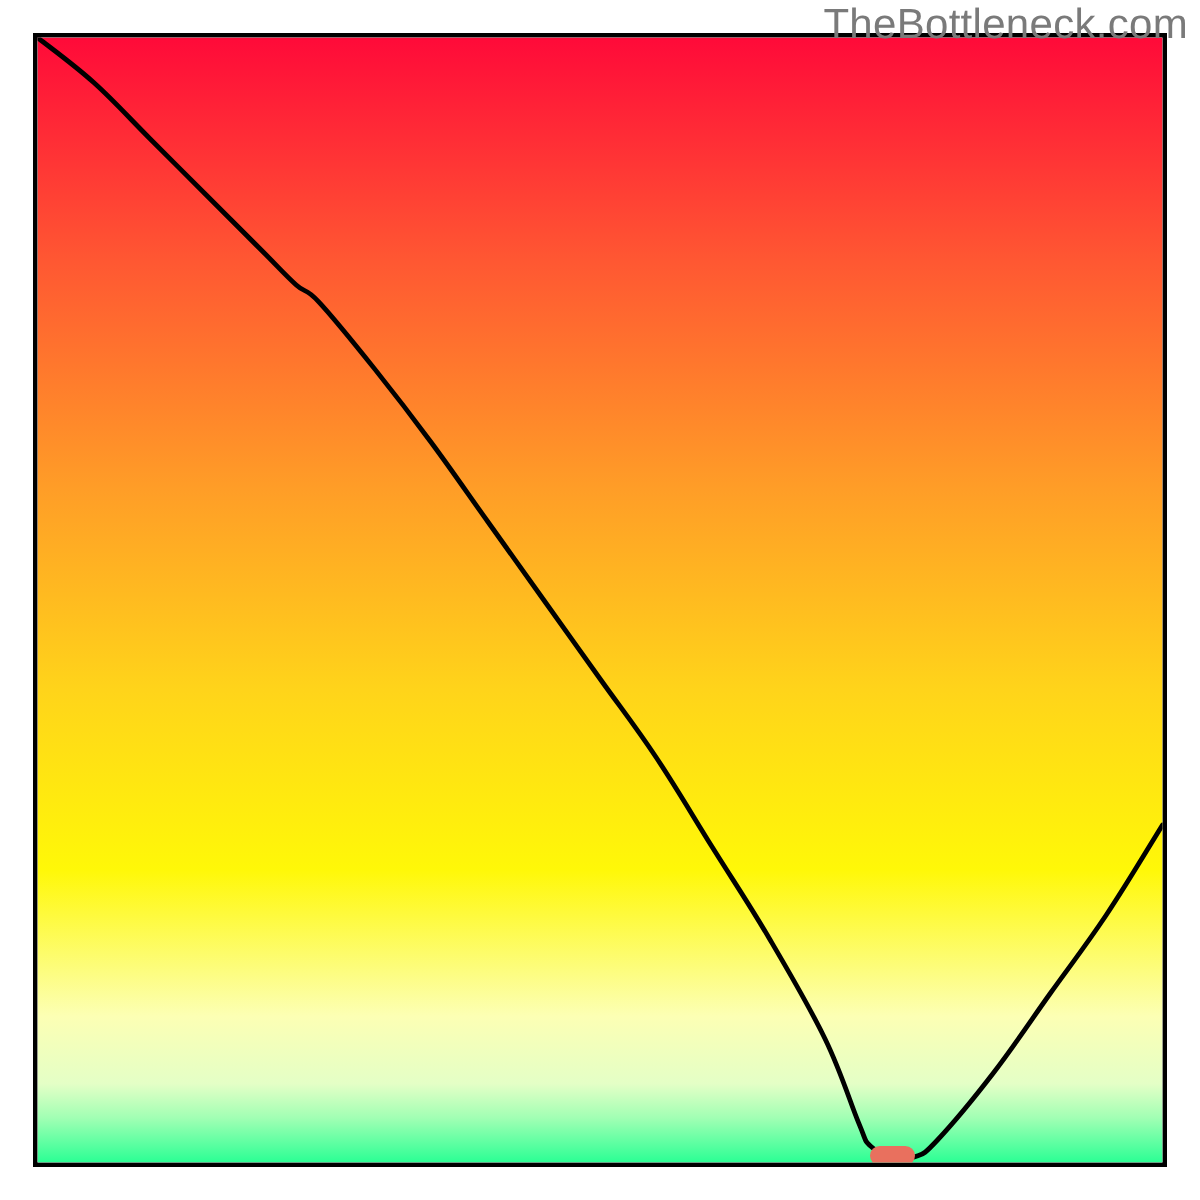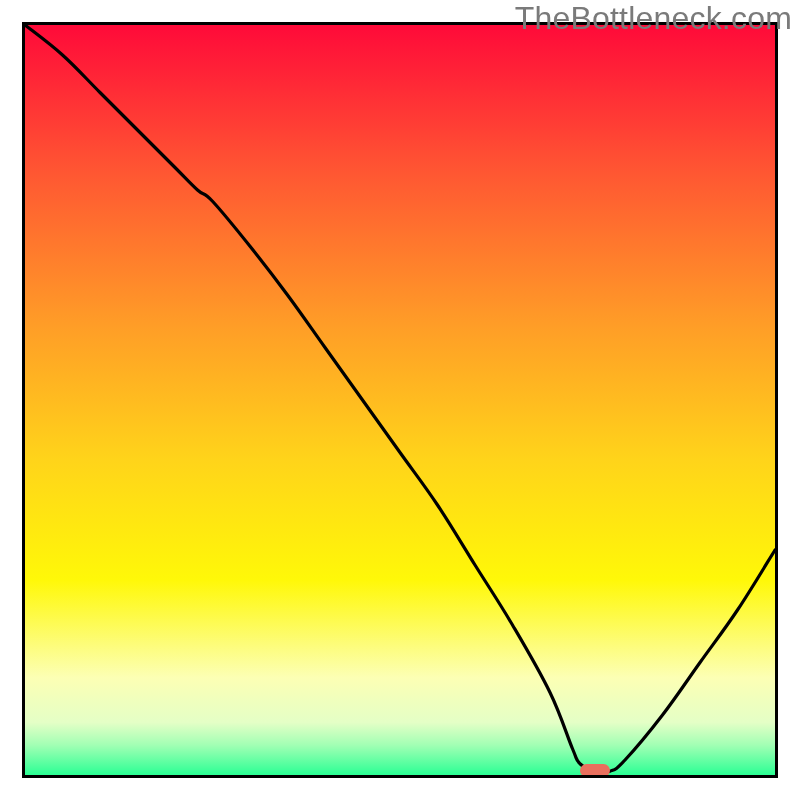--- a/index.html
+++ b/index.html
@@ -14,21 +14,21 @@
   .wrap {
     position: relative;
     width: 800px;
     height: 800px;
   }
   .watermark {
     position: absolute;
     top: 0;
     right: 8px;
     color: #7a7a7a;
-    font-size: 32px;
+    font-size: 28px;
     font-weight: 500;
     letter-spacing: 0.2px;
     z-index: 100;
   }
   .plot {
     position: absolute;
     left: 22px;
     top: 22px;
     width: 756px;
     height: 756px;

